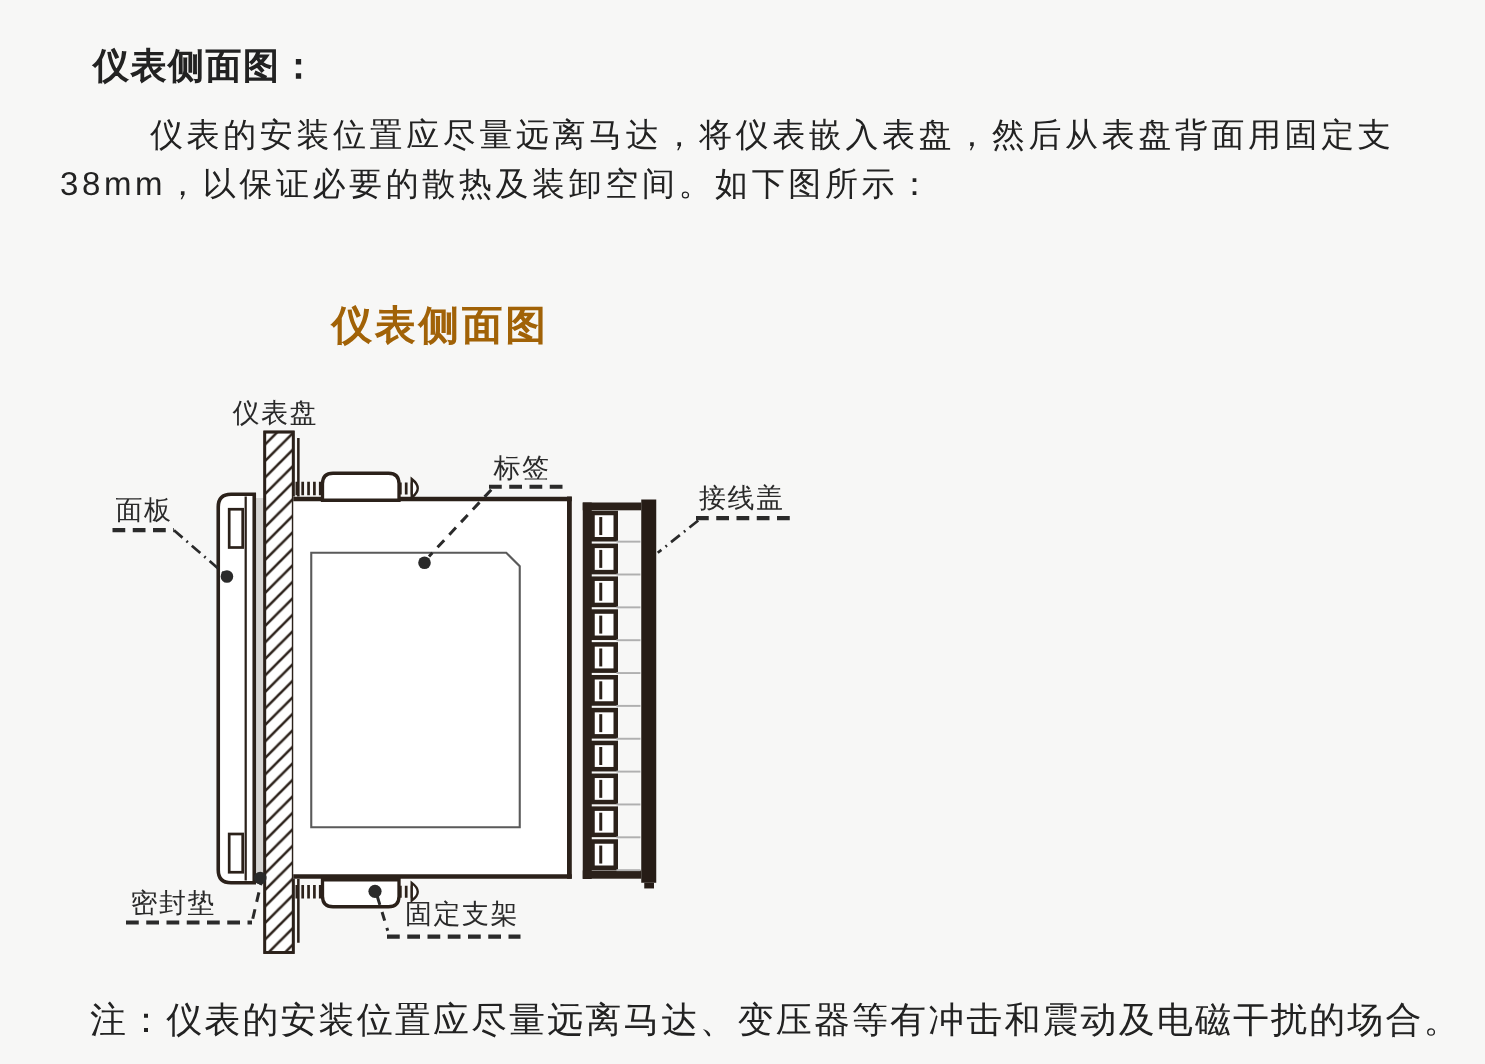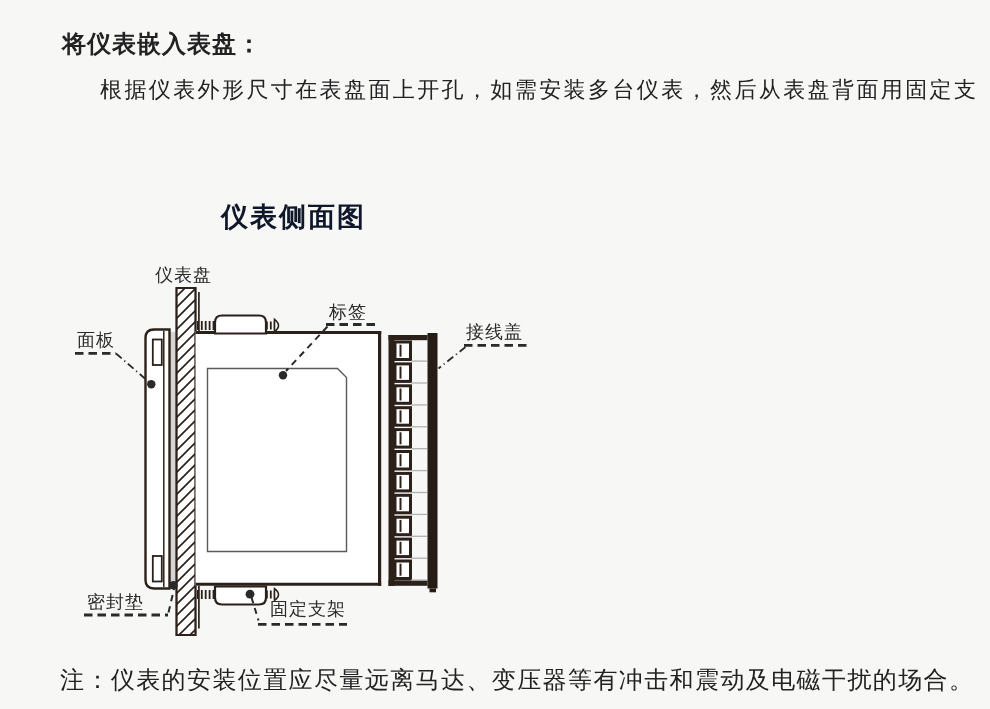--- a/index.html
+++ b/index.html
@@ -19,40 +19,41 @@
   #intro-paragraph {
     left: 40px; top: 73px; width: 940px;
     font-size: 22px; letter-spacing: 2.4px; line-height: 33px;
   }
   .para-line { white-space: nowrap; height: 33px; }
   .indent { padding-left: 60px; }
   #diagram-title {
     left: 221px; top: 199px;
     font-family: "Liberation Serif", "DejaVu Serif", serif;
     font-size: 27px; font-weight: bold; letter-spacing: 2px;
-    color: #0f172a; white-space: nowrap;
+    color: #a16207; white-space: nowrap;
   }
   #diagram-svg { left: 0; top: 230px; }
   #note-line {
     left: 60px; top: 664px;
     font-size: 24px; letter-spacing: 1.4px; white-space: nowrap;
   }
   svg text {
     font-family: "Liberation Sans", "DejaVu Sans", sans-serif;
     font-size: 18px; letter-spacing: 1px;
     fill: #2a2a2a;
   }
 </style>
 </head>
 <body>
 
-<div class="abs" id="doc-heading">将仪表嵌入表盘：</div>
+<div class="abs" id="doc-heading">仪表侧面图：</div>
 
 <div class="abs" id="intro-paragraph">
-  <div class="para-line indent">根据仪表外形尺寸在表盘面上开孔，如需安装多台仪表，然后从表盘背面用固定支</div>
+  <div class="para-line indent">仪表的安装位置应尽量远离马达，将仪表嵌入表盘，然后从表盘背面用固定支</div>
+  <div class="para-line">38mm，以保证必要的散热及装卸空间。如下图所示：</div>
 </div>
 
 <div class="abs" id="diagram-title">仪表侧面图</div>
 
 <svg class="abs" id="diagram-svg" width="560" height="420" viewBox="0 230 560 420">
   <defs>
     <pattern id="hatch" width="11" height="11" patternUnits="userSpaceOnUse">
       <path d="M0,11 L11,0" stroke="#2b211a" stroke-width="1.7" fill="none"></path>
       <path d="M-1.5,1.5 L1.5,-1.5" stroke="#2b211a" stroke-width="1.7" fill="none"></path>
       <path d="M9.5,12.5 L12.5,9.5" stroke="#2b211a" stroke-width="1.7" fill="none"></path>

